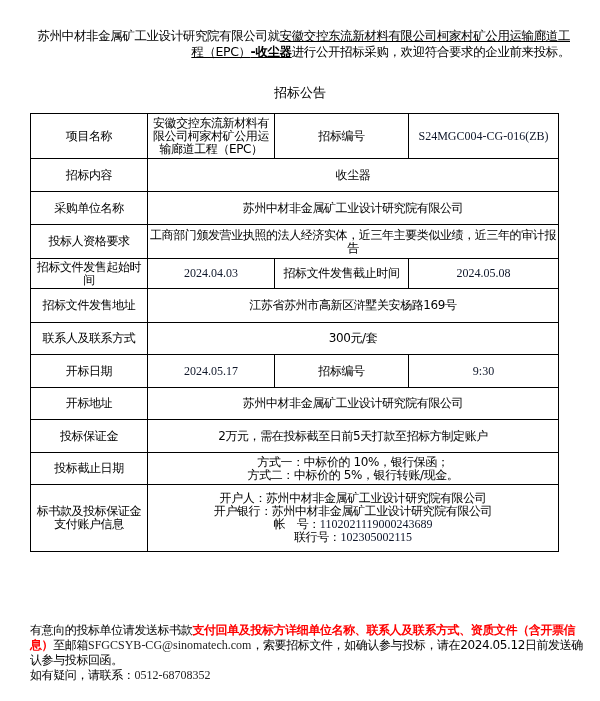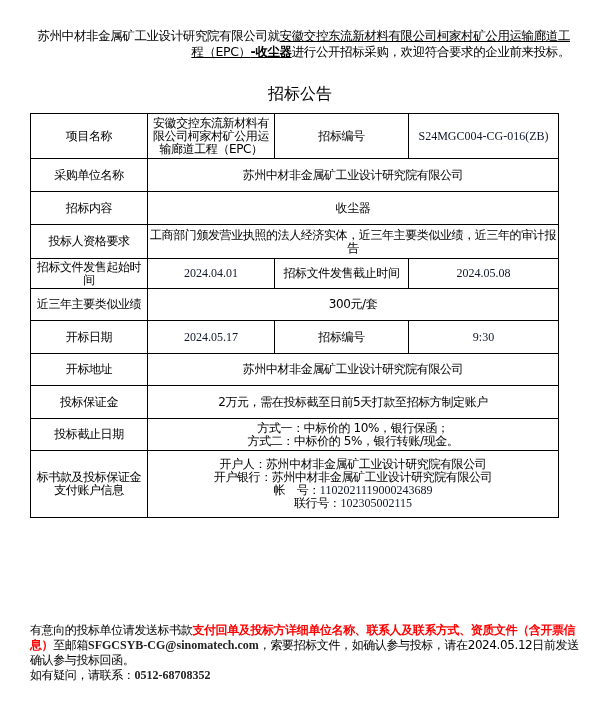--- a/index.html
+++ b/index.html
@@ -26,21 +26,21 @@
       letter-spacing: -0.4px;
     }
     .intro .ul { text-decoration: underline; }
     .intro .b { font-weight: bold; }
     .notice-title {
       position: absolute;
       left: 0;
       width: 600px;
       top: 84px;
       text-align: center;
-      font-size: 16px;
+      font-size: 13px;
     }
     table.bid {
       position: absolute;
       left: 30px;
       top: 113px;
       width: 528px;
       border-collapse: collapse;
       table-layout: fixed;
       font-size: 12px;
       letter-spacing: -0.4px;
@@ -65,21 +65,21 @@
       width: 560px;
       font-size: 12px;
       line-height: 15px;
       letter-spacing: -0.4px;
     }
     .footer .red {
       color: #ff0000;
       font-weight: bold;
       font-family: "DejaVu Serif", "Liberation Serif", serif;
     }
-    .footer .num { color: #222; font-weight: bold; }
+    .footer .num { color: #222; }
   </style>
 </head>
 <body>
 
 <div class="intro">
   <span>苏州中材非金属矿工业设计研究院有限公司就</span><span class="ul">安徽交控东流新材料有限公司柯家村矿公用运输廊道工程（EPC）</span><span class="ul b">-收尘器</span><span>进行公开招标采购，欢迎符合要求的企业前来投标。</span>
 </div>
 
 <div class="notice-title">招标公告</div>
 
@@ -91,39 +91,43 @@
     <col style="width:150px">
   </colgroup>
   <tbody>
       <tr style="height:45px">
     <td>项目名称</td>
     <td style="line-height:13px;">安徽交控东流新材料有限公司柯家村矿公用运输廊道工程（EPC）</td>
     <td>招标编号</td>
     <td class="num">S24MGC004-CG-016(ZB)</td>
   </tr>
   <tr style="height:33px">
+    <td>招标内容</td>
+    <td colspan="3">收尘器</td>
+  </tr>
+  <tr style="height:33px">
     <td>采购单位名称</td>
     <td colspan="3">苏州中材非金属矿工业设计研究院有限公司</td>
-  </tr>
-  <tr style="height:33px">
-    <td>招标内容</td>
-    <td colspan="3">收尘器</td>
   </tr>
   <tr style="height:34px">
     <td>投标人资格要求</td>
     <td colspan="3">工商部门颁发营业执照的法人经济实体，近三年主要类似业绩，近三年的审计报告</td>
   </tr>
   <tr style="height:30px">
     <td>招标文件发售起始时间</td>
-    <td class="num">2024.04.01</td>
+    <td class="num">2024.04.03</td>
     <td>招标文件发售截止时间</td>
     <td class="num">2024.05.08</td>
   </tr>
+  <tr style="height:34px">
+    <td>招标文件发售地址</td>
+    <td colspan="3">江苏省苏州市高新区浒墅关安杨路169号</td>
+  </tr>
   <tr style="height:32px">
-    <td>近三年主要类似业绩</td>
+    <td>联系人及联系方式</td>
     <td colspan="3">300元/套</td>
   </tr>
   <tr style="height:33px">
     <td>开标日期</td>
     <td class="num">2024.05.17</td>
     <td>招标编号</td>
     <td class="num">9:30</td>
   </tr>
   <tr style="height:32px">
     <td>开标地址</td>

